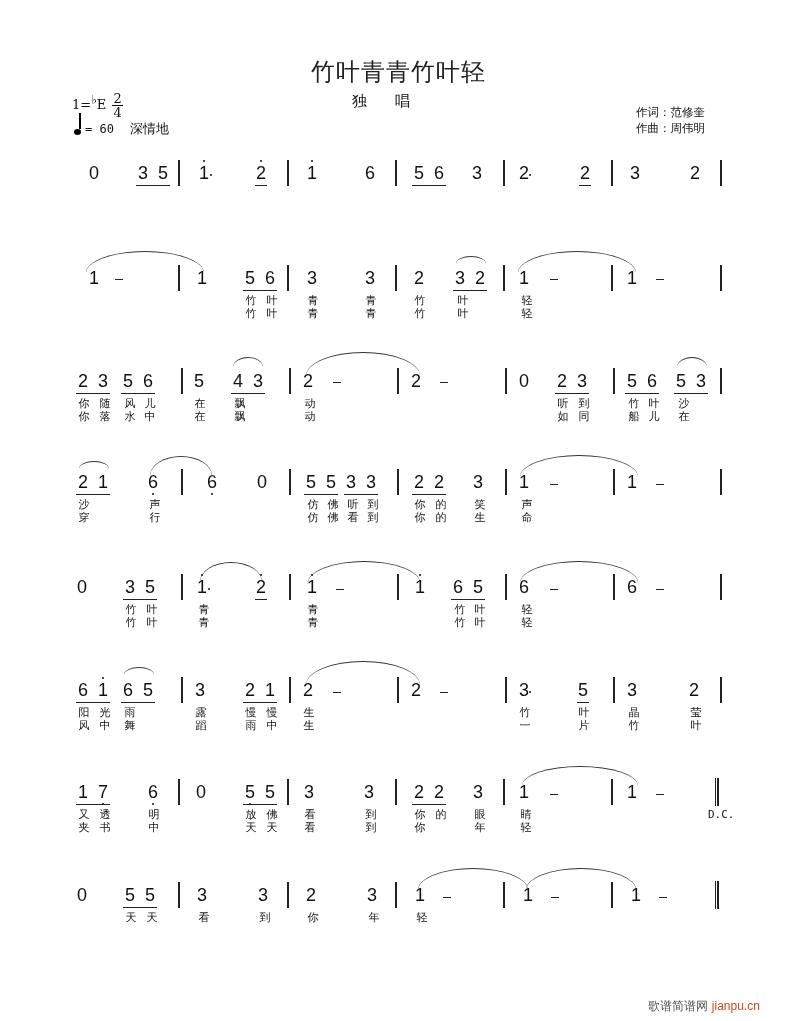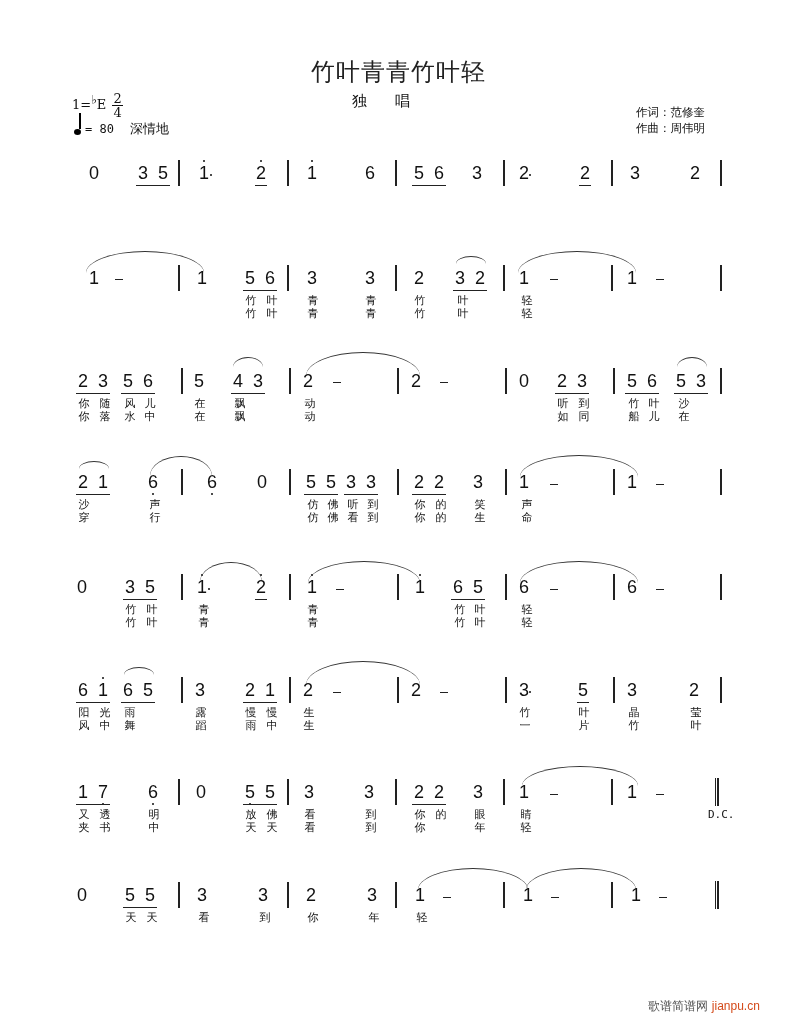--- a/index.html
+++ b/index.html
@@ -40,21 +40,21 @@
 
 <div class="abs key">
   <span>1=</span><span class="flat">♭</span><span>E</span>
   <span class="timesig">
     <span class="num">2</span>
     <span>4</span>
   </span>
 </div>
 
 <div class="abs tempo">
-  <span class="noteicon"></span><span class="stem"></span><span class="val">= 80</span><span class="expr">深情地</span>
+  <span class="noteicon"></span><span class="stem"></span><span class="val">= 60</span><span class="expr">深情地</span>
 </div>
 
 <div class="abs credits">
   <div>作词：范修奎</div>
   <div>作曲：周伟明</div>
 </div>
 
 <div id="score">
     <div class="n" style="left: 88px; top: 163px;">0</div>
     <div class="n" style="left: 137px; top: 163px;">3</div>

